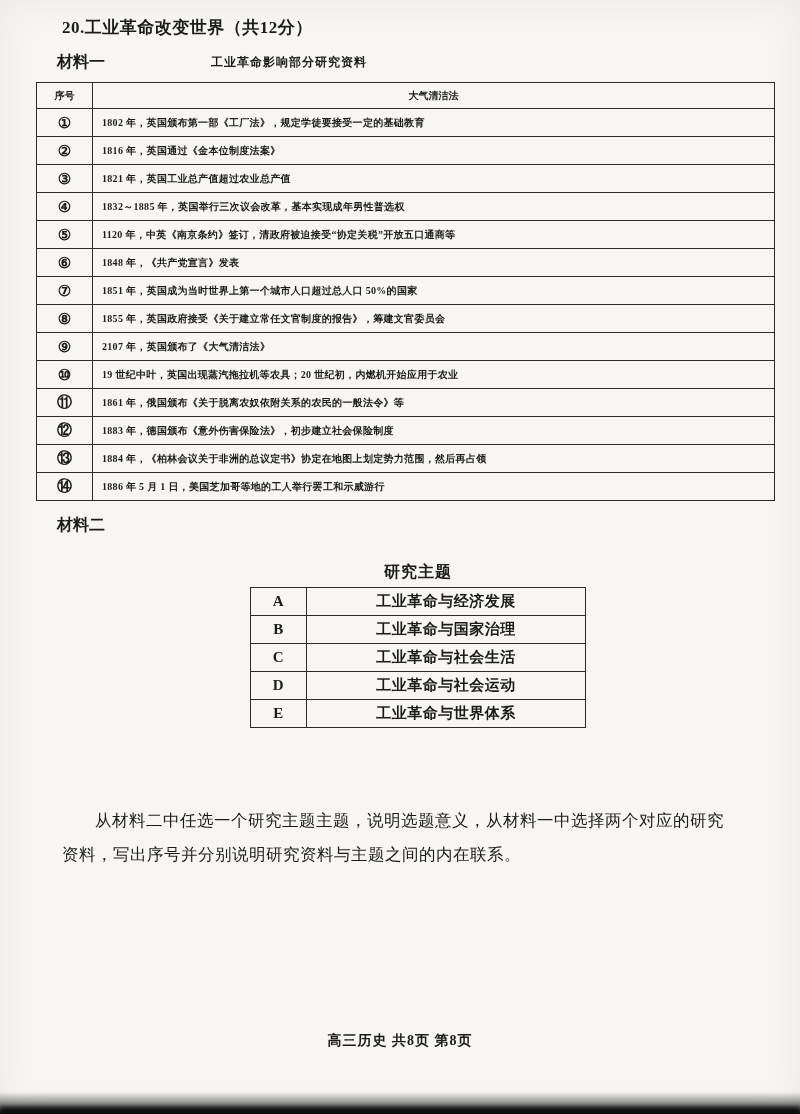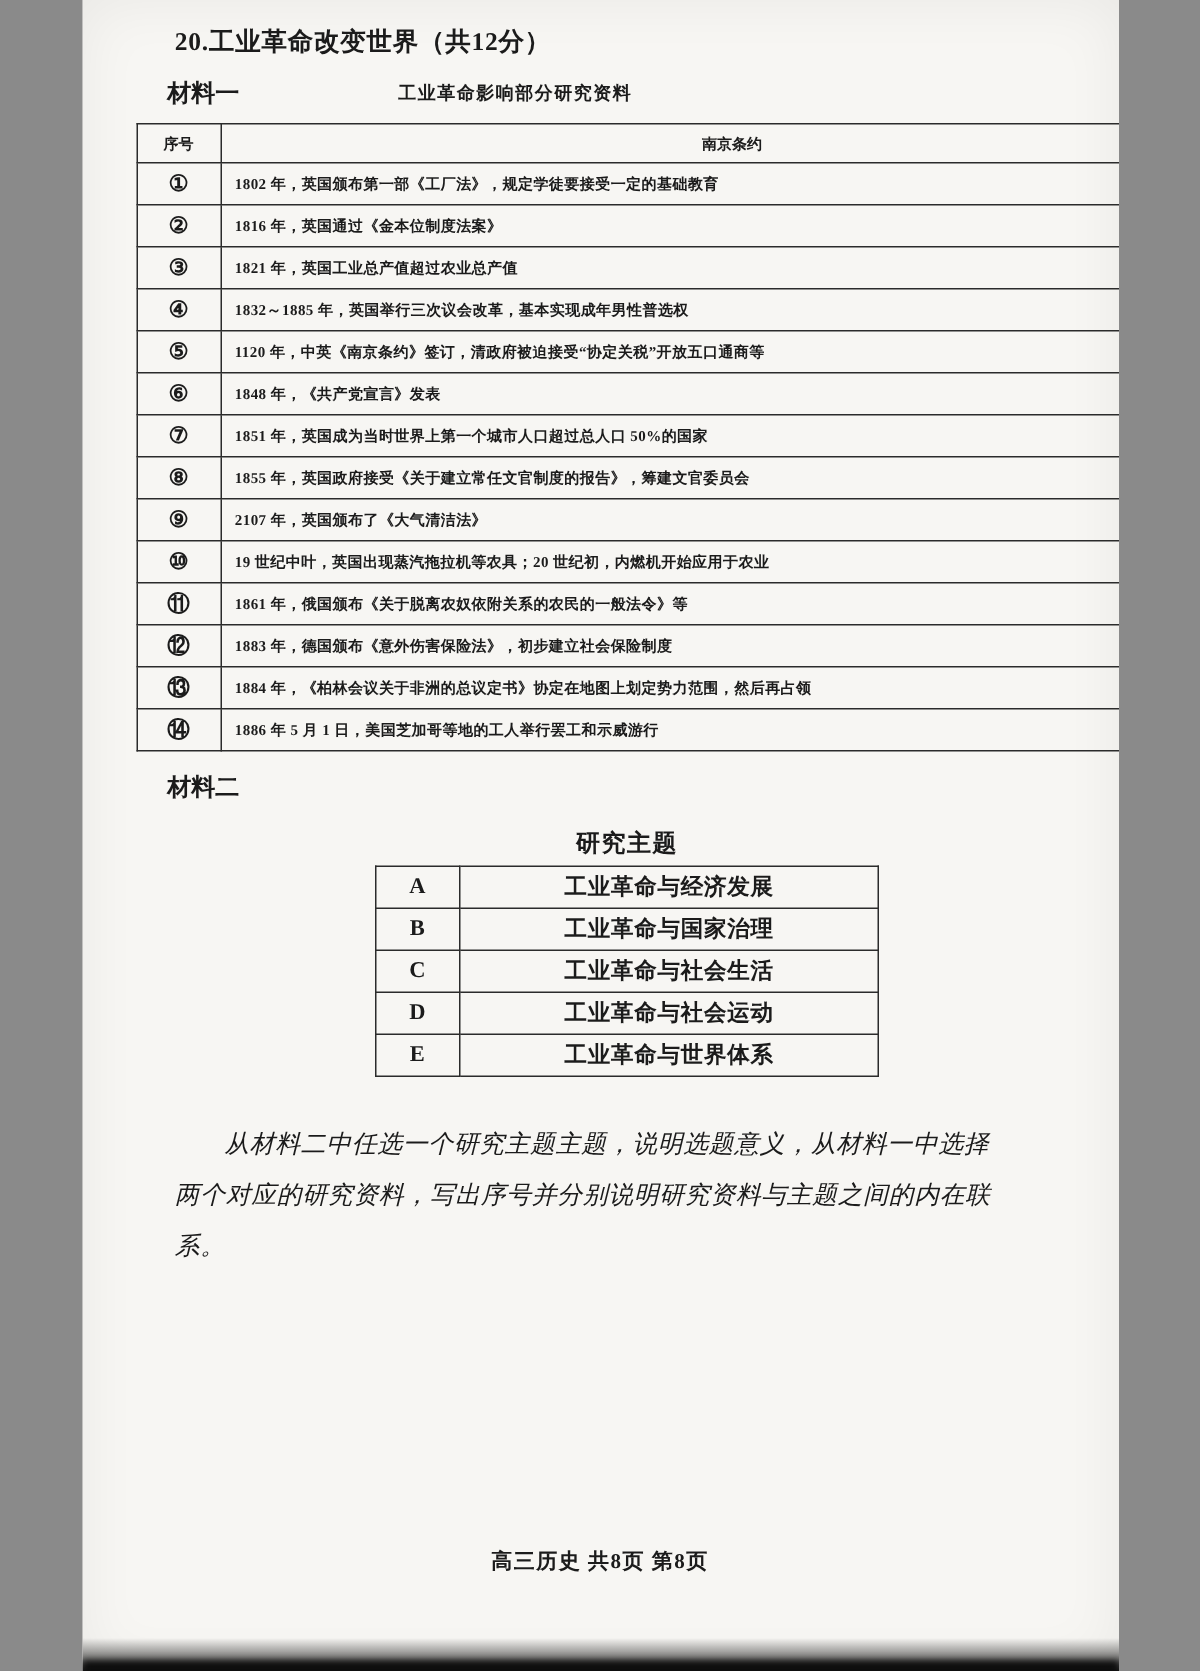--- a/index.html
+++ b/index.html
@@ -2,21 +2,21 @@
 <html><head>
 <meta charset="utf-8">
 <style>
   html, body {
     margin: 0;
     padding: 0;
     background: #8a8a8a;
   }
   .page {
     position: relative;
-    width: 691px;
+    width: 800px;
     height: 1114px;
     margin: 0 auto;
     background: #f7f6f3;
     overflow: hidden;
     font-family: "Liberation Serif", "DejaVu Serif", serif;
     color: #1b1b1b;
     box-shadow: inset 0 0 40px rgba(0,0,0,0.06);
   }
   .content {
     position: relative;
@@ -74,21 +74,21 @@
     overflow: hidden;
   }
   .material-two {
     margin-top: 14px;
     margin-left: 21px;
     font-size: 16px;
     font-weight: bold;
   }
   .themes-wrap {
     width: 336px;
-    margin: 16px auto 0 auto;
+    margin: 26px auto 0 auto;
     text-align: center;
     padding-left: 25px;
   }
   .themes-title {
     font-size: 16px;
     font-weight: 600;
     letter-spacing: 1px;
     margin-bottom: 4px;
   }
   table.themes {
@@ -99,27 +99,26 @@
   table.themes col.c-letter { width: 56px; }
   table.themes td {
     border: 1px solid #2b2b2b;
     height: 25px;
     font-size: 15px;
     font-weight: 600;
     text-align: center;
     letter-spacing: 0.5px;
   }
   .question-para {
-    margin: 28px 48px 0 26px;
+    margin: 76px 48px 0 26px;
     font-size: 16.5px;
     line-height: 34px;
     text-indent: 2em;
     letter-spacing: 0.5px;
     font-weight: 500;
-    font-style: italic;
   }
   .footer {
     position: absolute;
     top: 1032px;
     left: 0;
     width: 100%;
     text-align: center;
     font-size: 14px;
     font-weight: 600;
     letter-spacing: 1px;
@@ -158,21 +157,21 @@
     </div>
 
     <table class="research">
       <colgroup>
         <col class="c-seq">
         <col>
       </colgroup>
       <thead>
         <tr>
           <th>序号</th>
-          <th>南京条约</th>
+          <th>大气清洁法</th>
         </tr>
       </thead>
       <tbody>
           <tr>
             <td class="seq">①</td>
             <td class="info">1802 年，英国颁布第一部《工厂法》，规定学徒要接受一定的基础教育</td>
           </tr>
           <tr>
             <td class="seq">②</td>
             <td class="info">1816 年，英国通过《金本位制度法案》</td>

